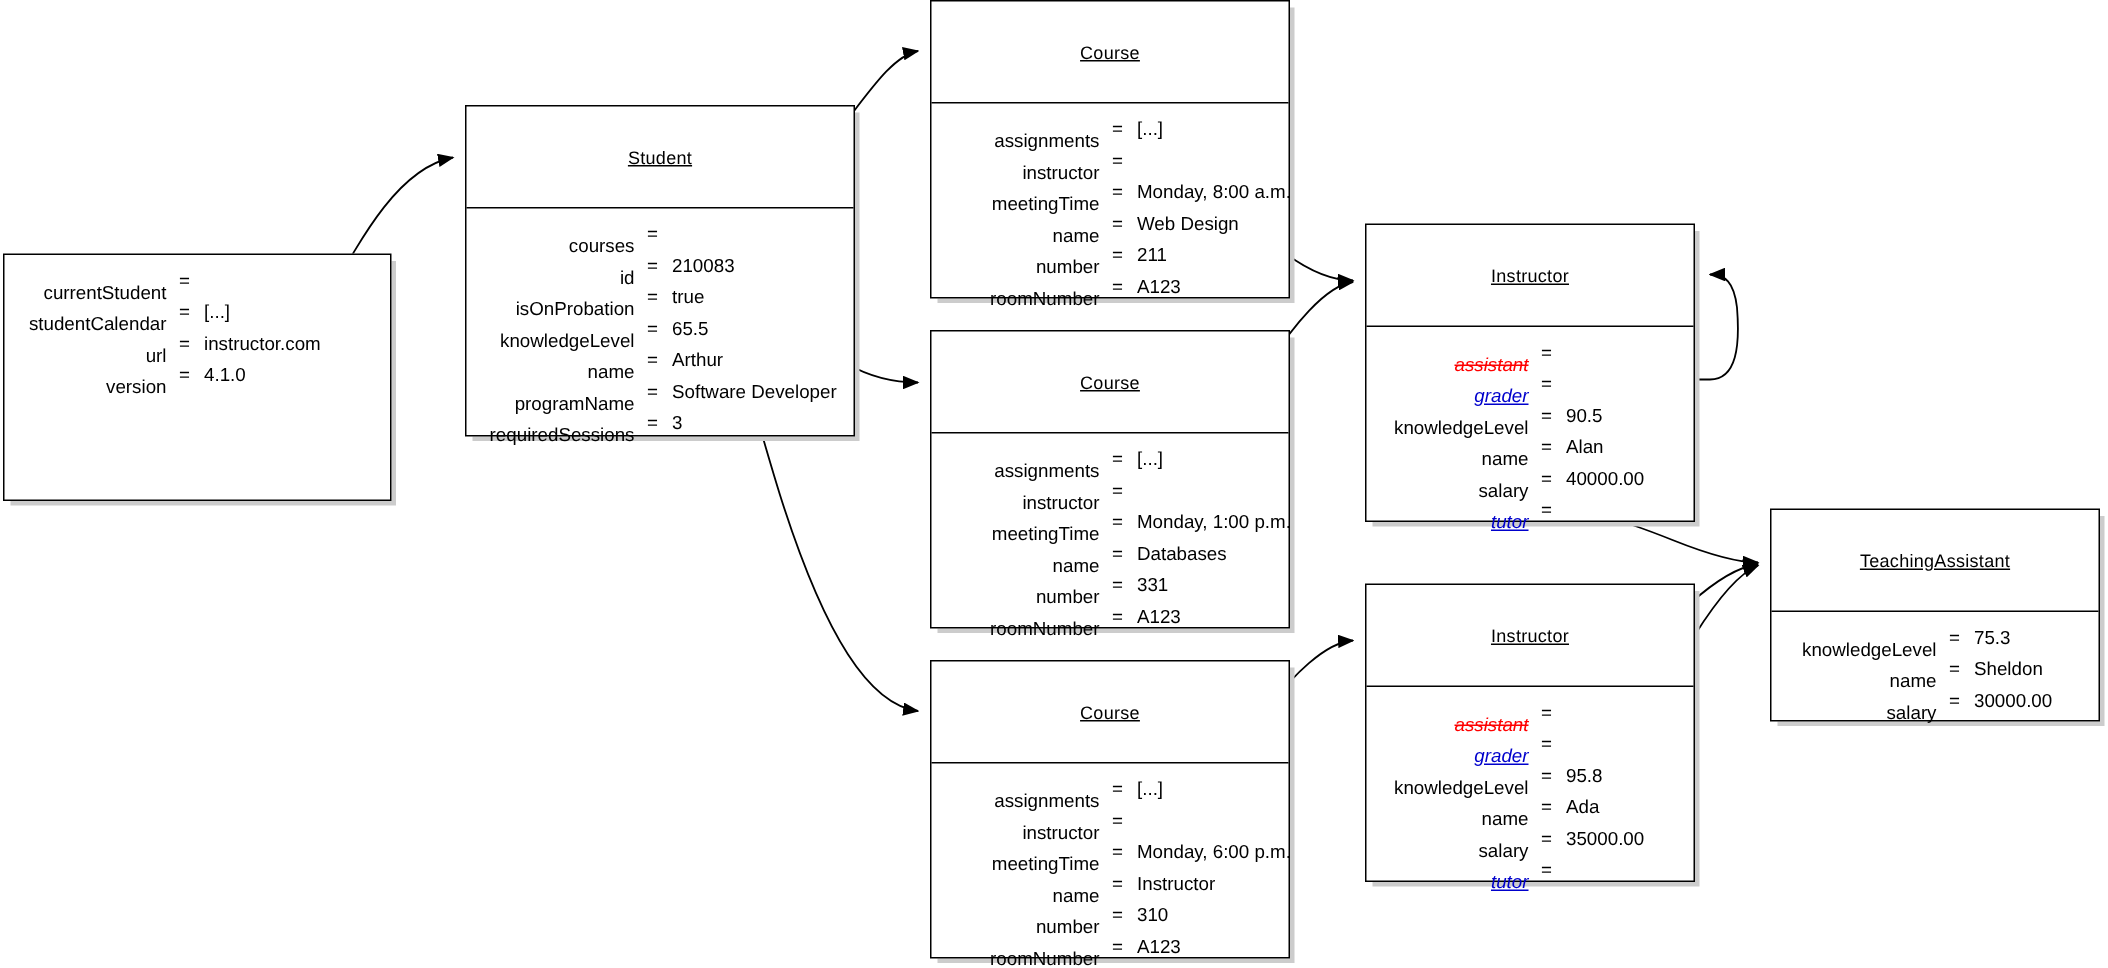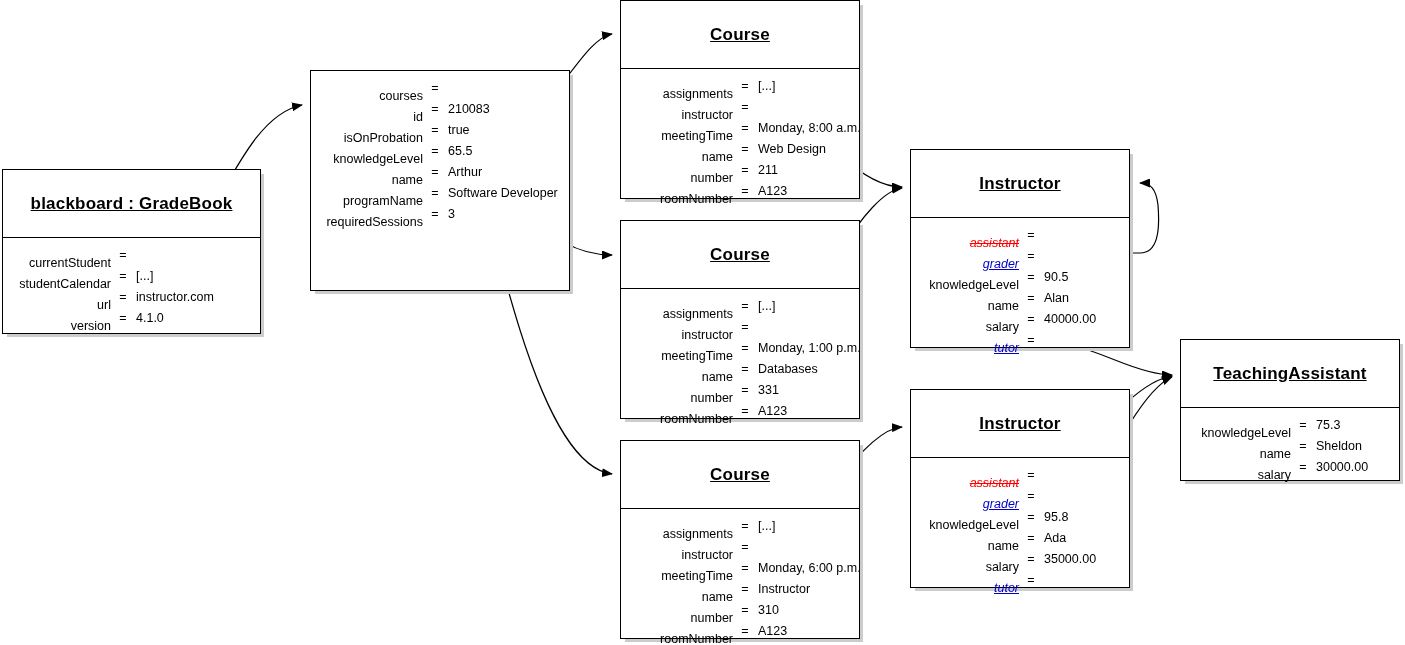--- a/index.html
+++ b/index.html
@@ -33,22 +33,22 @@
   }
   .obj-header {
     height: 100%;
     display: flex;
     align-items: center;
     justify-content: center;
     border-bottom: 1px solid #000000;
     box-sizing: border-box;
   }
   .obj-title {
-    font-size: 17px;
-    font-weight: bold;
+    font-size: 12px;
+    font-weight: normal;
     color: #000000;
     text-decoration: underline;
     letter-spacing: 0.2px;
     white-space: nowrap;
   }
   .obj-attrs {
     padding: 6px 0 6px 0;
     box-sizing: border-box;
   }
   .attr-row {
@@ -120,23 +120,20 @@
 
       <path d="M 1012,337 C 1055,337 1085,348 1115,360 C 1140,370 1160,375 1172,375" marker-end="url(#arrowhead)"></path>
 
       <path d="M 1012,493 C 1045,493 1062,480 1080,455 C 1110,415 1145,380 1172,376" marker-end="url(#arrowhead)"></path>
 
       <path d="M 1012,577 C 1040,577 1055,560 1072,530 C 1100,478 1140,390 1172,377" marker-end="url(#arrowhead)"></path>
     </g>
   </svg>
 
   <div class="obj-box" style="left:2px; top:169px; width:259px; height:165px;">
-    <div class="obj-header" style="height:68px;">
-      <span class="obj-title">blackboard : GradeBook</span>
-    </div>
     <div class="obj-attrs">
       <div class="attr-row">
         <span class="attr-name" style="width:108px;">currentStudent</span>
         <span class="attr-eq">=</span>
         <span class="attr-val"></span>
       </div>
       <div class="attr-row">
         <span class="attr-name" style="width:108px;">studentCalendar</span>
         <span class="attr-eq">=</span>
         <span class="attr-val">[...]</span>
@@ -148,20 +145,23 @@
       </div>
       <div class="attr-row">
         <span class="attr-name" style="width:108px;">version</span>
         <span class="attr-eq">=</span>
         <span class="attr-val">4.1.0</span>
       </div>
     </div>
   </div>
 
   <div class="obj-box" style="left:310px; top:70px; width:260px; height:221px;">
+    <div class="obj-header" style="height:68px;">
+      <span class="obj-title">Student</span>
+    </div>
     <div class="obj-attrs">
       <div class="attr-row">
         <span class="attr-name" style="width:112px;">courses</span>
         <span class="attr-eq">=</span>
         <span class="attr-val"></span>
       </div>
       <div class="attr-row">
         <span class="attr-name" style="width:112px;">id</span>
         <span class="attr-eq">=</span>
         <span class="attr-val">210083</span>

